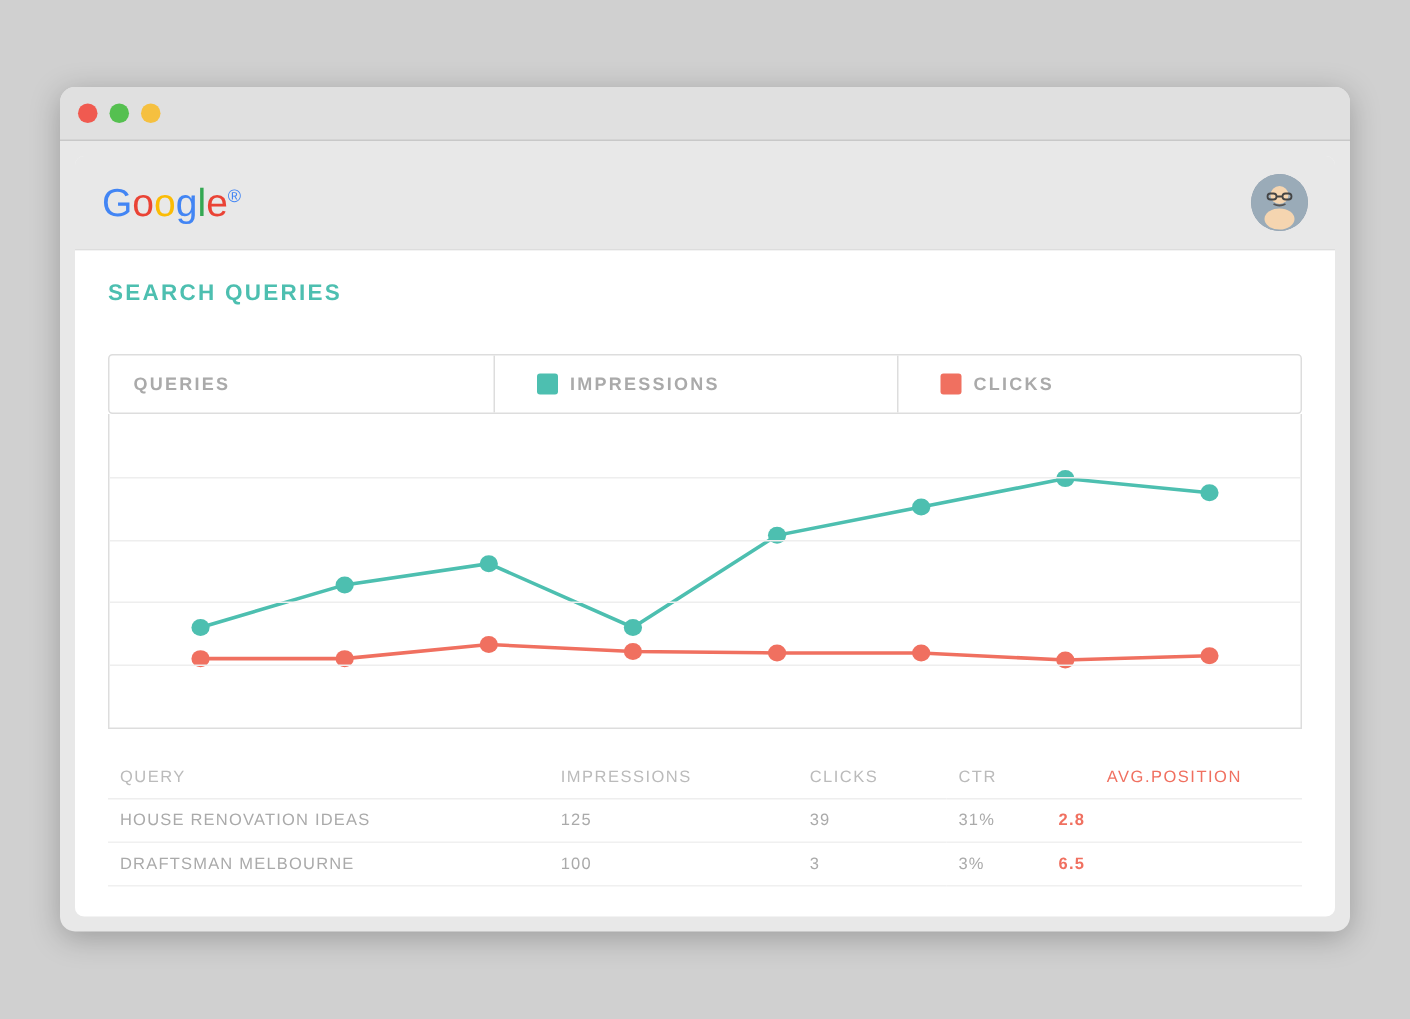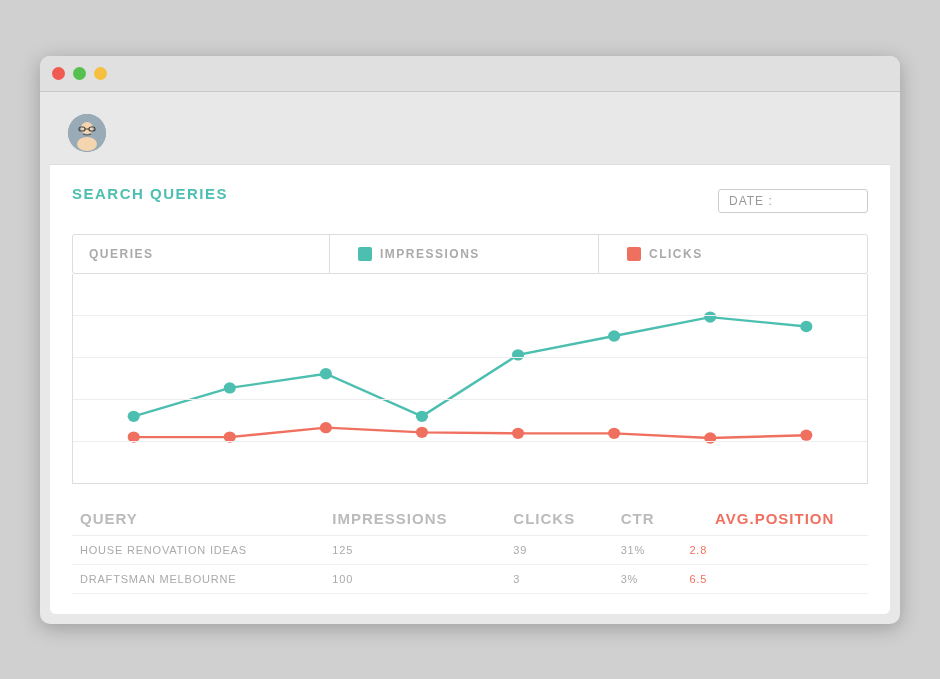--- a/index.html
+++ b/index.html
@@ -150,82 +150,82 @@
     }
     .data-table {
       width: 100%;
       border-collapse: collapse;
       font-size: 11px;
       letter-spacing: 0.5px;
     }
     .data-table th {
       text-align: left;
       color: #bbb;
-      font-weight: bold;
+      font-weight: normal;
       text-transform: uppercase;
       padding: 6px 8px 8px 8px;
       letter-spacing: 1px;
-      font-size: 15px;
+      font-size: 11px;
       border-bottom: 1px solid #eee;
     }
     .data-table th.avg-pos {
       color: #f07060;
       text-align: center;
     }
     .data-table td {
       padding: 8px 8px;
       color: #aaa;
       text-transform: uppercase;
       font-size: 11px;
       letter-spacing: 0.8px;
       border-bottom: 1px solid #f0f0f0;
     }
     .data-table td.avg-pos-val {
       color: #f07060;
-      font-weight: normal;
+      font-weight: bold;
       margin-top: 29px;
     }
   </style>
 </head>
 <body>
 
 <div class="window">
 
   <div class="titlebar">
     <div class="dot dot-red"></div>
     <div class="dot dot-green"></div>
     <div class="dot dot-yellow"></div>
   </div>
 
   <div class="content">
 
     <div class="header-bar">
+      <div class="google-logo">
+        <span class="g-blue">G</span><span class="g-red">o</span><span class="g-yellow">o</span><span class="g-blue">g</span><span class="g-green">l</span><span class="g-red">e</span><sup>®</sup>
+      </div>
       <div class="avatar">
         <svg width="38" height="38" viewBox="0 0 38 38">
           <circle cx="19" cy="19" r="19" fill="#9aabb8"></circle>
 
           <circle cx="19" cy="14" r="6" fill="#f5d5b0"></circle>
           <ellipse cx="19" cy="30" rx="10" ry="7" fill="#f5d5b0"></ellipse>
 
           <rect x="11" y="13" width="6" height="4" rx="2" fill="none" stroke="#444" stroke-width="1.2"></rect>
           <rect x="21" y="13" width="6" height="4" rx="2" fill="none" stroke="#444" stroke-width="1.2"></rect>
           <line x1="17" y1="15" x2="21" y2="15" stroke="#444" stroke-width="1.2"></line>
 
           <path d="M15 20 Q19 22 23 20" stroke="#555" stroke-width="1.2" fill="none"></path>
         </svg>
       </div>
     </div>
 
     <div class="main-content">
 
       <div style="display:flex; justify-content:space-between; align-items:center; margin-bottom:16px;">
         <div class="section-title">SEARCH QUERIES</div>
-        <div>
-          <input class="date-input" type="text" value="DATE :" placeholder="DATE :" style="">
-        </div>
       </div>
 
       <div class="tabs">
         <div class="tab">
           <span>QUERIES</span>
         </div>
         <div class="tab">
           <div class="tab-icon tab-icon-green"></div>
           <span>IMPRESSIONS</span>
         </div>

